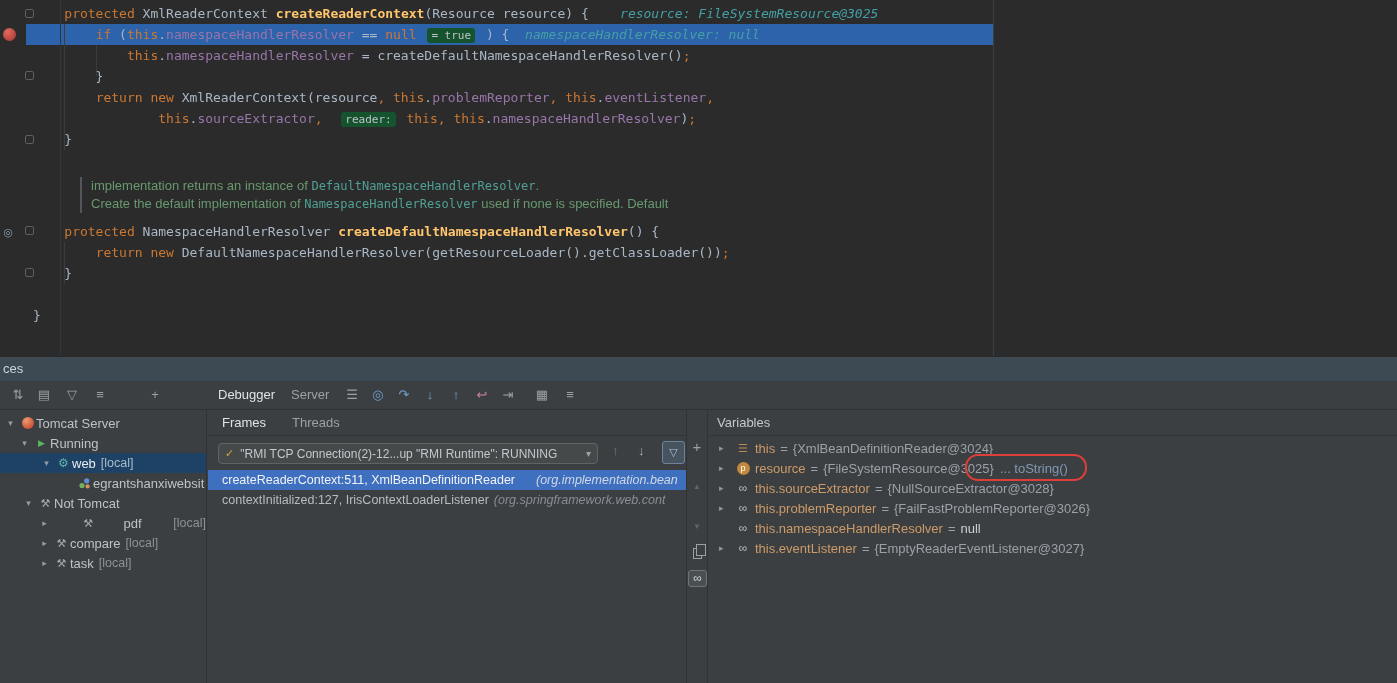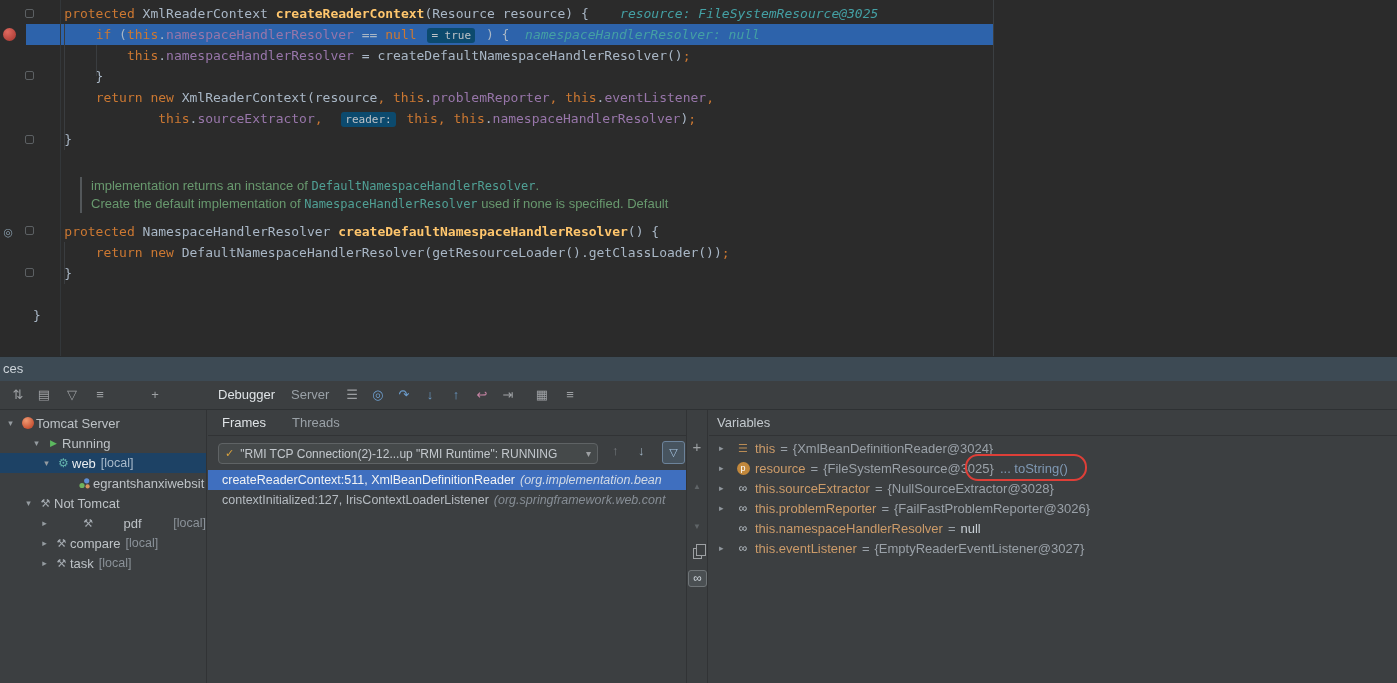--- a/index.html
+++ b/index.html
@@ -23,21 +23,21 @@
         white-space:pre;color:#a9b7c6;}
   #code-top{top:3px;}
   #code-bottom{top:221px;}
   #class-close{top:305px;}
   .cl{height:21px;}
   .t-d{color:#a9b7c6;}
   .t-k{color:#cc7832;}
   .t-m{color:#ffc66d;font-weight:bold;}
   .t-f{color:#9876aa;}
   .t-h{color:#44a0a4;font-style:italic;}
-  .t-x{background:#0c4a6e;color:#bdc2c7;border-radius:3px;padding:1px 4px;margin:0 3px;font-size:11px;}
+  .t-x{background:#14532d;color:#bdc2c7;border-radius:3px;padding:1px 4px;margin:0 3px;font-size:11px;}
   .doc{position:absolute;left:80px;top:177px;font-family:"Liberation Sans",sans-serif;font-size:13px;
        line-height:18px;border-left:2px solid #53575a;padding-left:9px;white-space:pre;}
   .doc .cl{height:18px;}
   .t-dc{color:#68996e;}
   .t-dr{color:#50a095;font-family:"DejaVu Sans Mono",monospace;font-size:12px;}
 
   
   .g-updown::before{content:"⇅";}
   .g-rows::before{content:"▤";}
   .g-funnel::before{content:"▽";}
@@ -106,21 +106,21 @@
   #combo .ccaret{color:#9da0a3;font-size:10px;margin-left:6px;flex:none;}
   #fr-up{position:absolute;left:404px;top:33px;color:#75797d;font-size:13px;}
   #fr-down{position:absolute;left:430px;top:33px;color:#9fb3c2;font-size:13px;}
   #fr-filter{position:absolute;left:454px;top:31px;width:23px;height:23px;background:#47545f;
              border:1px solid #6c839b;border-radius:3px;color:#a9c7e4;display:flex;align-items:center;
              justify-content:center;font-size:11px;}
   .frow{position:absolute;left:0;width:100%;height:20px;display:flex;align-items:center;padding-left:14px;
         font-size:12.5px;white-space:nowrap;overflow:hidden;}
   .frow.sel{background:#3f6fbf;}
   .frow .floc{font-style:italic;margin-left:5px;}
-  #frame-0{top:60px;}  #frame-0 .fmain{color:#f0f2f4;} #frame-0 .floc{color:#cfd8e4;}
+  #frame-0{top:60px;gap:16px;}  #frame-0 .fmain{color:#f0f2f4;} #frame-0 .floc{color:#cfd8e4;}
   #frame-1{top:80px;}  #frame-1 .fmain{color:#b6bcc2;} #frame-1 .floc{color:#878e96;}
 
   
   #watchbar{position:absolute;left:686px;top:0;width:22px;height:273px;
             border-left:1px solid #313335;border-right:1px solid #313335;}
   .wic{position:absolute;left:0;width:100%;text-align:center;color:#9da0a3;}
   #w-add{top:28px;font-size:15px;}
   #w-up{top:72px;font-size:8px;color:#5f6467;}
   #w-down{top:112px;font-size:8px;color:#5f6467;}
   .copy-ic{position:absolute;left:6px;top:138px;width:9px;height:11px;border:1px solid #9da0a3;}
@@ -207,21 +207,21 @@
   <div id="panels">
 
     <div id="tree">
       <div class="trow" style="padding-left:2px;">
         <span class="chev g-chev-d"></span>
         <span class="ti">
             <span class="tomcat"></span>
           </span>
         <span class="tlab">Tomcat Server</span>
       </div>
-      <div class="trow" style="padding-left:28px;text-align:center;">
+      <div class="trow" style="padding-left:16px;text-align:center;">
         <span class="chev g-chev-d"></span>
         <span class="ti ic-play g-play"></span>
         <span class="tlab">Running</span>
       </div>
       <div class="trow sel" style="padding-left:38px;">
         <span class="chev g-chev-d"></span>
         <span class="ti ic-gear g-gear"></span>
         <span class="tlab">web</span>
         <span class="sfx">[local]</span>
       </div>

